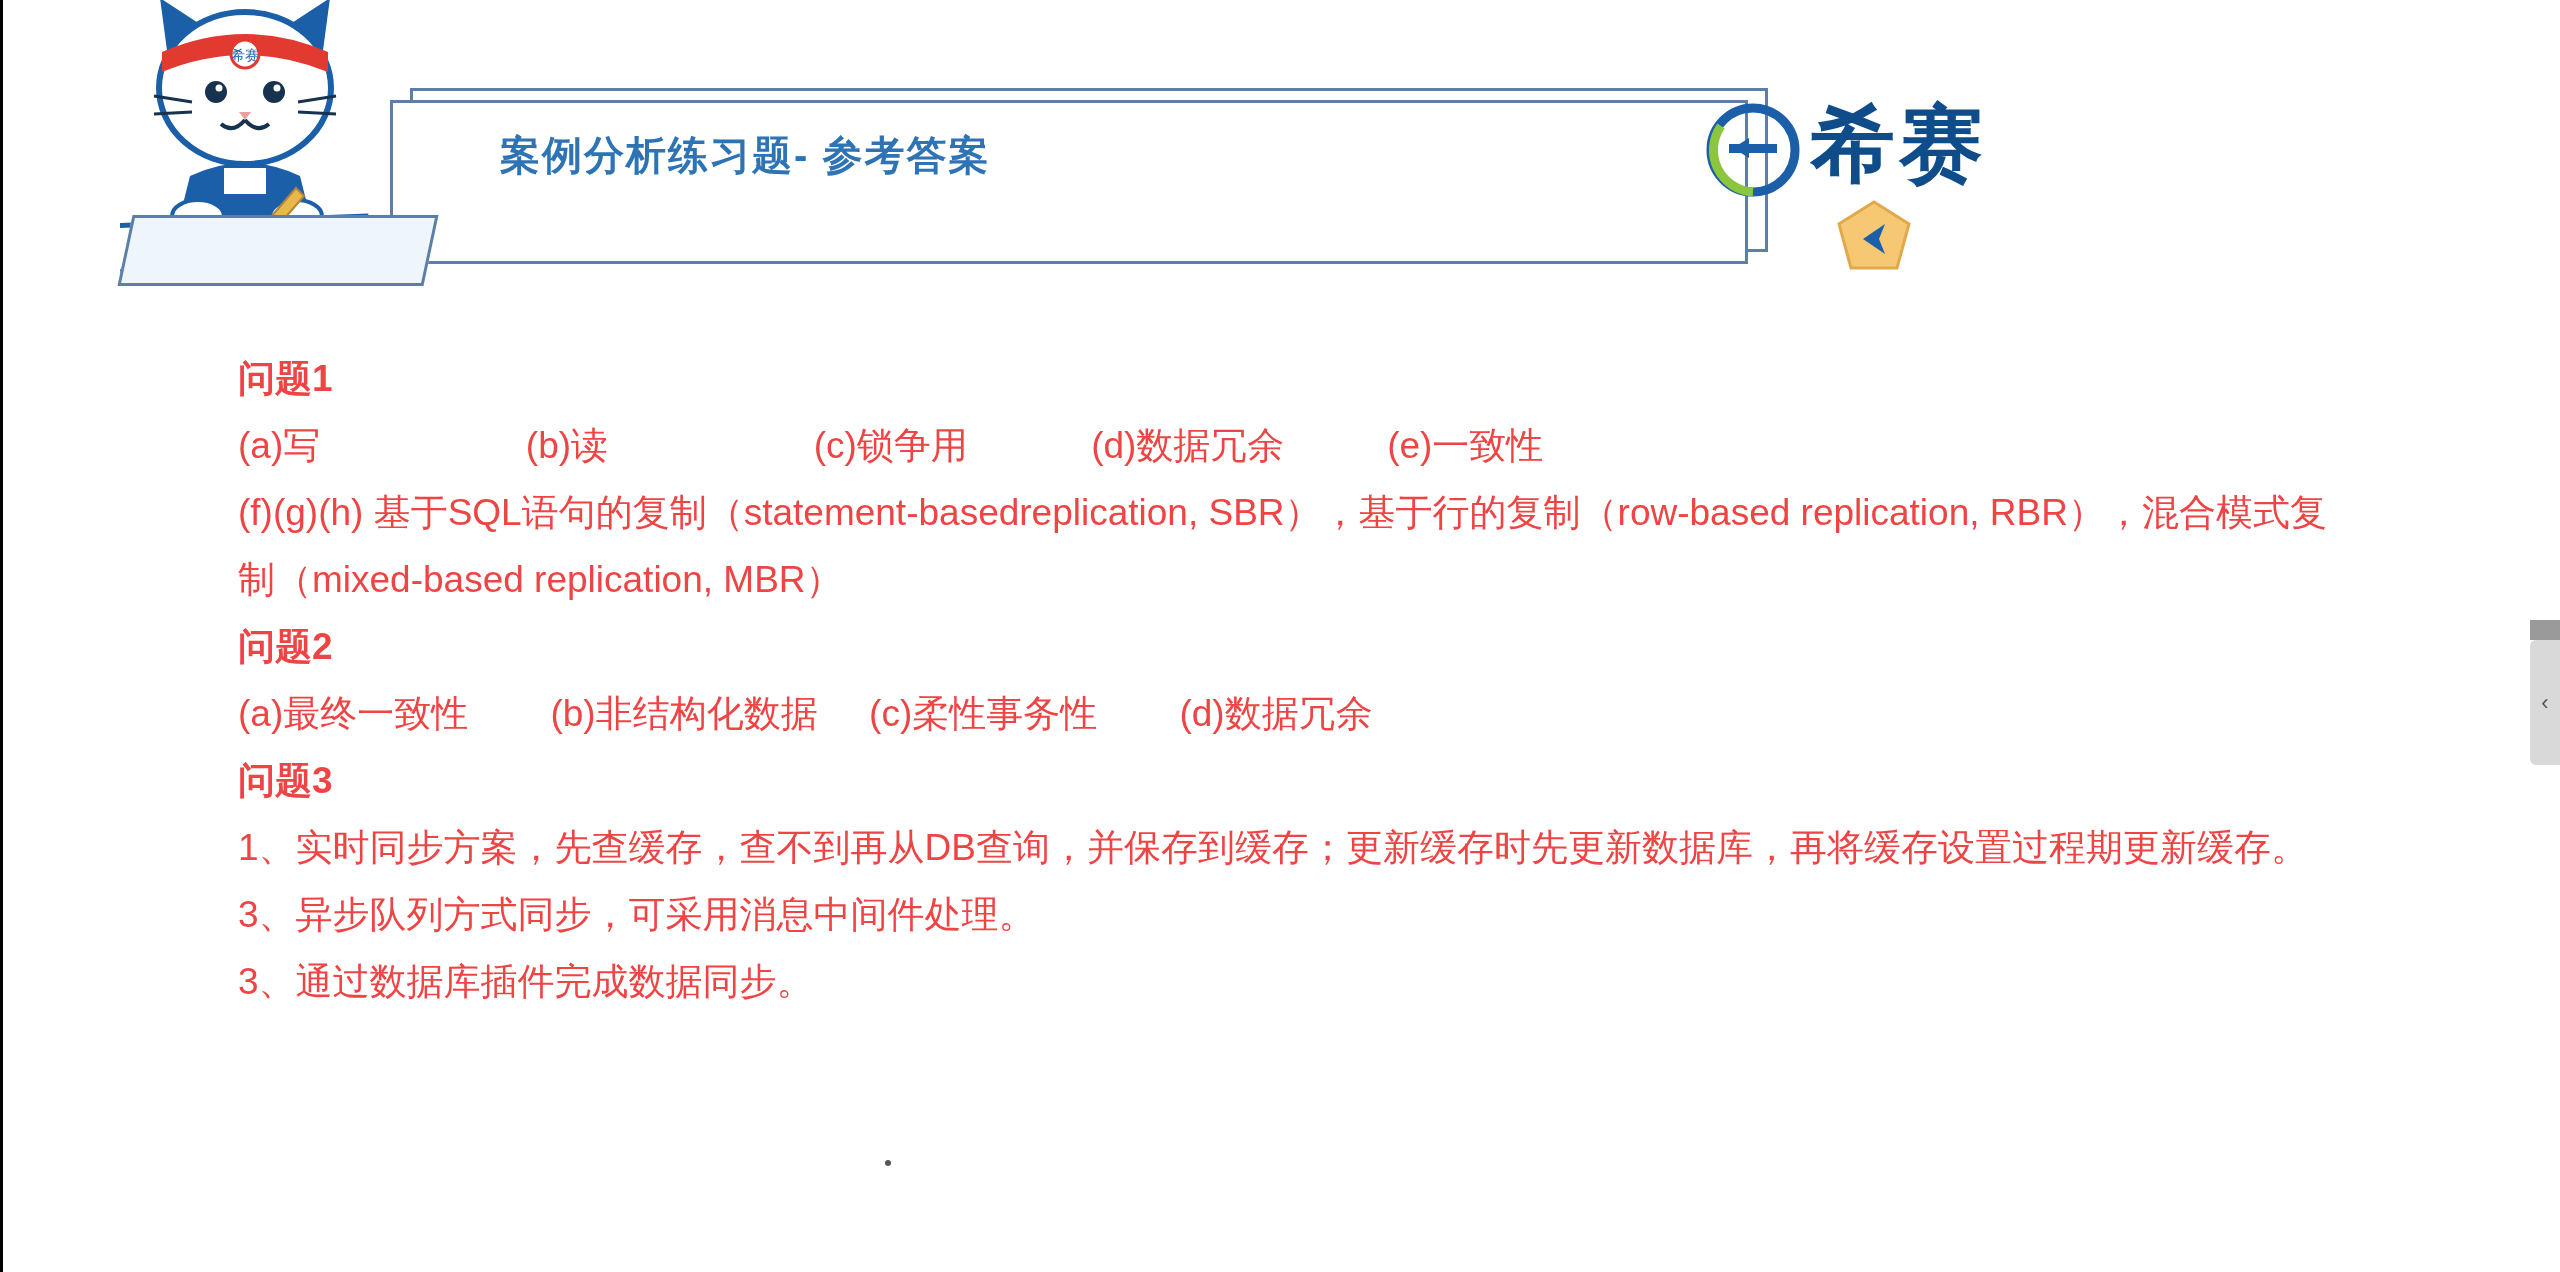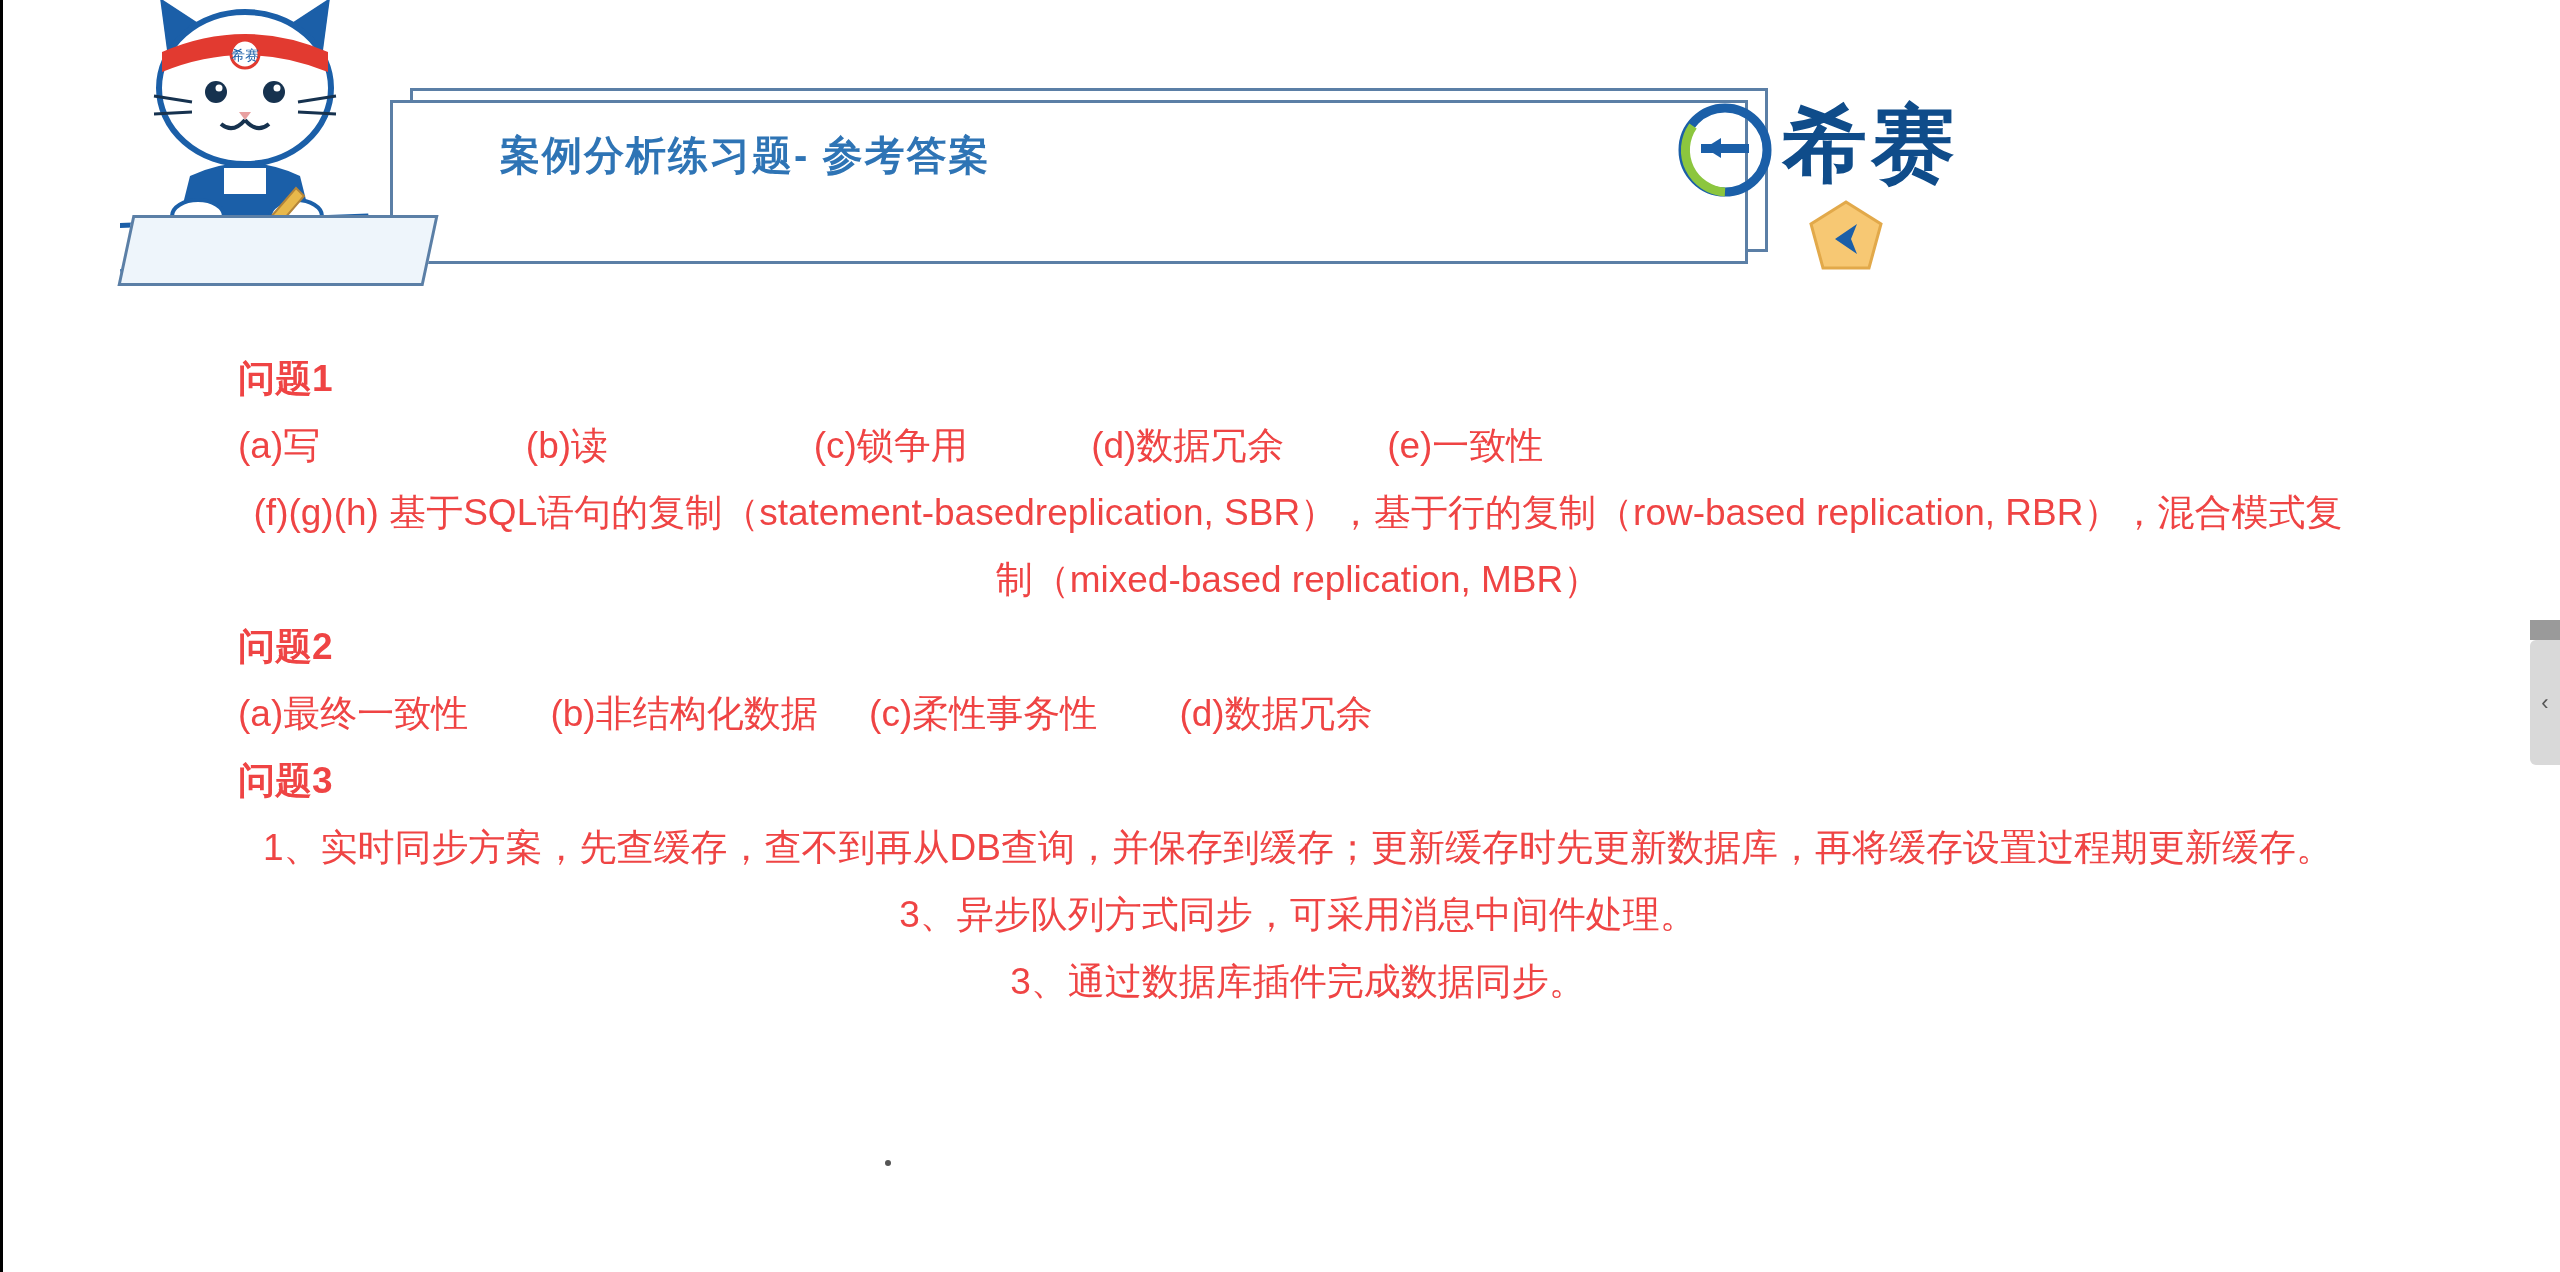--- a/index.html
+++ b/index.html
@@ -25,20 +25,21 @@
     overflow: hidden;
   }
 
   
   .header-zone {
     position: absolute;
     left: 0;
     top: 0;
     width: 2080px;
     height: 300px;
+    padding-left: 28px;
   }
 
   
   .mascot {
     position: absolute;
     left: 120px;
     top: -20px;
     width: 250px;
     height: 300px;
   }
@@ -132,21 +133,20 @@
     font-weight: bold;
     font-size: 37px;
   }
   .line {
     white-space: pre;
     font-size: 37px;
   }
   .line-wrap {
     white-space: normal;
     font-size: 37px;
-    text-align: center;
   }
   .dot {
     position: absolute;
     left: 885px;
     top: 1160px;
     width: 6px;
     height: 6px;
     border-radius: 50%;
     background: #555;
   }

